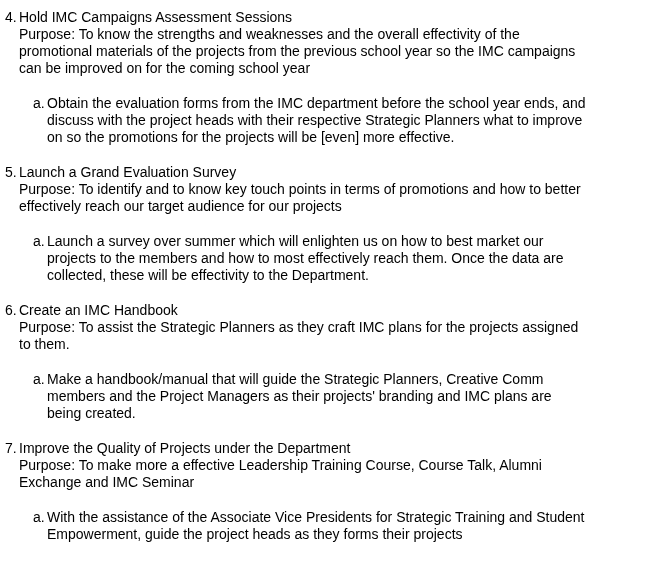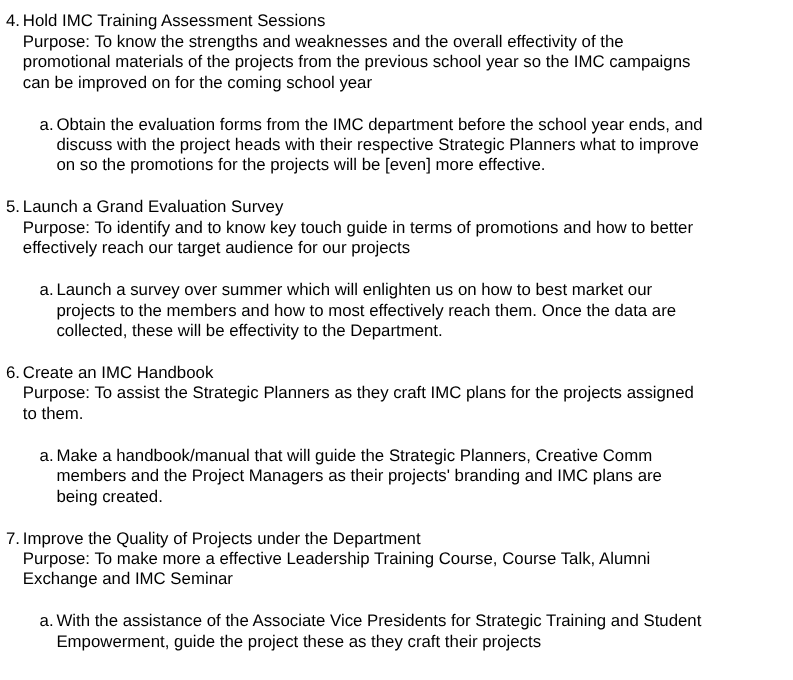--- a/index.html
+++ b/index.html
@@ -40,38 +40,38 @@
   }
 </style>
 </head>
 <body>
 
 <div class="doc">
 
   <section class="item">
     <div class="row">
       <span class="marker">4.</span>
-      <div class="text">Hold IMC Training Assessment Sessions
+      <div class="text">Hold IMC Campaigns Assessment Sessions
 Purpose: To know the strengths and weaknesses and the overall effectivity of the
 promotional materials of the projects from the previous school year so the IMC campaigns
 can be improved on for the coming school year</div>
     </div>
     <div class="row sub-row">
       <span class="marker">a.</span>
       <div class="text">Obtain the evaluation forms from the IMC department before the school year ends, and
 discuss with the project heads with their respective Strategic Planners what to improve
 on so the promotions for the projects will be [even] more effective.</div>
     </div>
   </section>
 
   <section class="item">
     <div class="row">
       <span class="marker">5.</span>
       <div class="text">Launch a Grand Evaluation Survey
-Purpose: To identify and to know key touch guide in terms of promotions and how to better
+Purpose: To identify and to know key touch points in terms of promotions and how to better
 effectively reach our target audience for our projects</div>
     </div>
     <div class="row sub-row">
       <span class="marker">a.</span>
       <div class="text">Launch a survey over summer which will enlighten us on how to best market our
 projects to the members and how to most effectively reach them. Once the data are
 collected, these will be effectivity to the Department.</div>
     </div>
   </section>
 
@@ -93,17 +93,17 @@
   <section class="item">
     <div class="row">
       <span class="marker">7.</span>
       <div class="text">Improve the Quality of Projects under the Department
 Purpose: To make more a effective Leadership Training Course, Course Talk, Alumni
 Exchange and IMC Seminar</div>
     </div>
     <div class="row sub-row">
       <span class="marker">a.</span>
       <div class="text">With the assistance of the Associate Vice Presidents for Strategic Training and Student
-Empowerment, guide the project these as they craft their projects</div>
+Empowerment, guide the project heads as they forms their projects</div>
     </div>
   </section>
 
 </div>
 
 </body></html>

